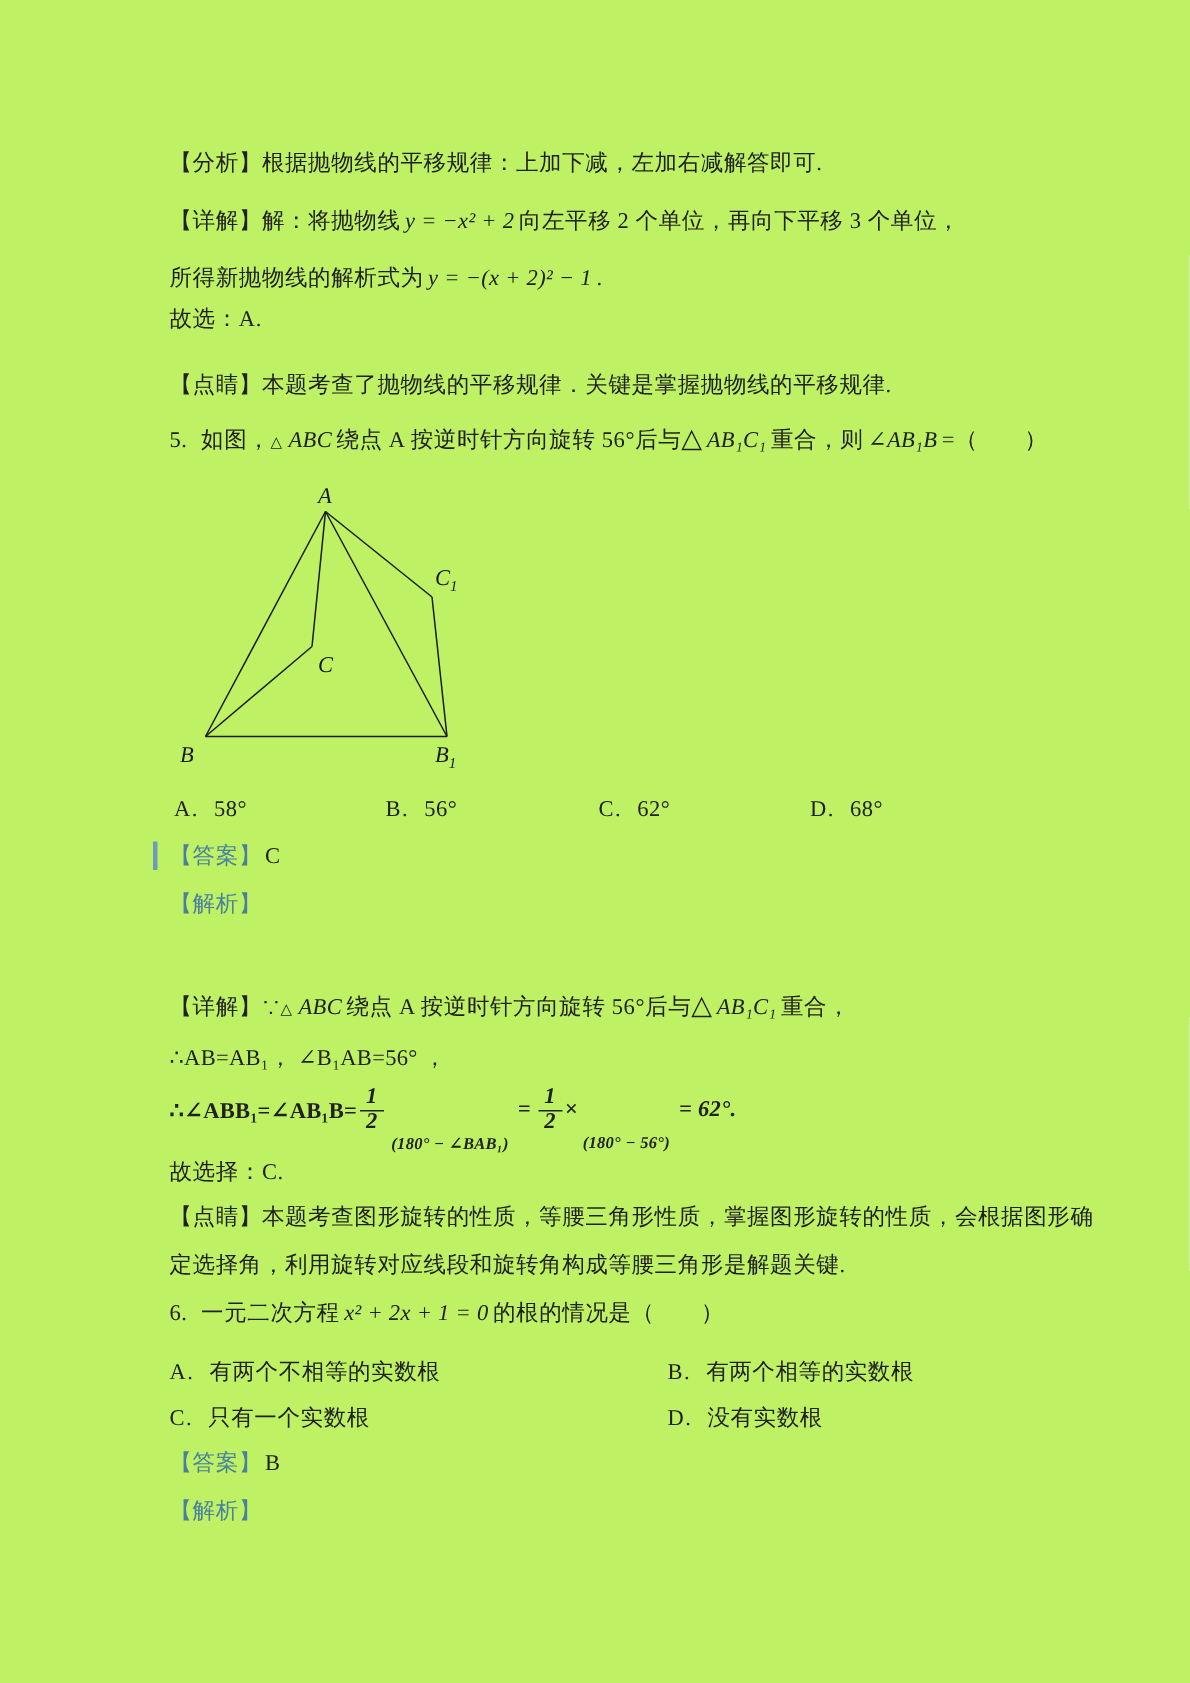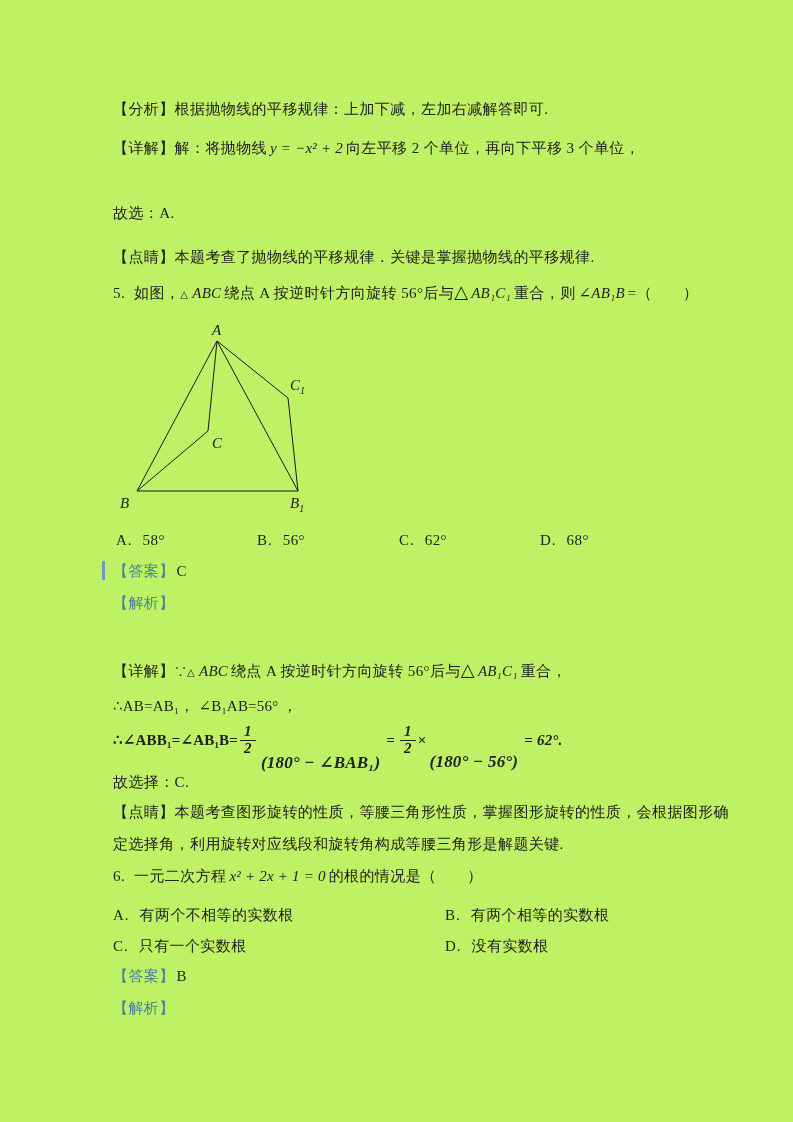--- a/index.html
+++ b/index.html
@@ -41,21 +41,21 @@
     font-size:15px;
     margin:0 2px;
   }
   .frac .num{display:block;line-height:1.05;padding:0 4px;border-bottom:1.2px solid #222;}
   .frac .den{display:block;line-height:1.05;padding:0 4px;}
   .eqline{
     position:absolute;left:113px;
     display:flex;align-items:center;
     font-size:15px;white-space:nowrap;letter-spacing:0.3px;font-weight:bold;
   }
-  .bigparen{font-size:17px;margin-top:44px;}
+  .bigparen{font-size:11px;margin-top:44px;}
   .cursor-mark{
     position:absolute;left:102px;top:561px;
     width:2.5px;height:19px;background:#6d9cb8;
   }
   svg text{
     font-family:"Liberation Serif","DejaVu Serif",serif;
     font-style:italic;
     font-size:15px;
     fill:#1a1a1a;
   }
@@ -66,20 +66,23 @@
 <body>
 
 <div class="page">
 
   <div class="line" style="top:100px">【分析】根据抛物线的平移规律：上加下减，左加右减解答即可.</div>
 
   <div class="line" style="top:139px">
     <span>【详解】解：将抛物线</span><span class="m">y = −x² + 2</span><span>向左平移 2 个单位，再向下平移 3 个单位，</span>
   </div>
 
+  <div class="line" style="top:177px">
+    <span>所得新抛物线的解析式为</span><span class="m">y = −(x + 2)² − 1</span><span>.</span>
+  </div>
 
   <div class="line" style="top:204px">故选：A.</div>
   <div class="line" style="top:248px">【点睛】本题考查了抛物线的平移规律．关键是掌握抛物线的平移规律.</div>
 
   <div class="line" style="top:281px">
     <span>5.</span><span style="padding-left:9px">如图，</span><span class="tri-sm">△</span><span class="m">ABC</span><span>绕点 A 按逆时针方向旋转 56°后与</span><span class="m tri" style="font-size:18px">△</span><span class="m">AB₁C₁</span><span>重合，则</span><span class="m">∠AB₁B</span><span>=（　　）</span>
   </div>
 
   <svg style="position:absolute;left:112px;top:320px" width="205" height="200" viewBox="0 0 205 200">
     <line x1="105" y1="21" x2="25" y2="171"></line>

